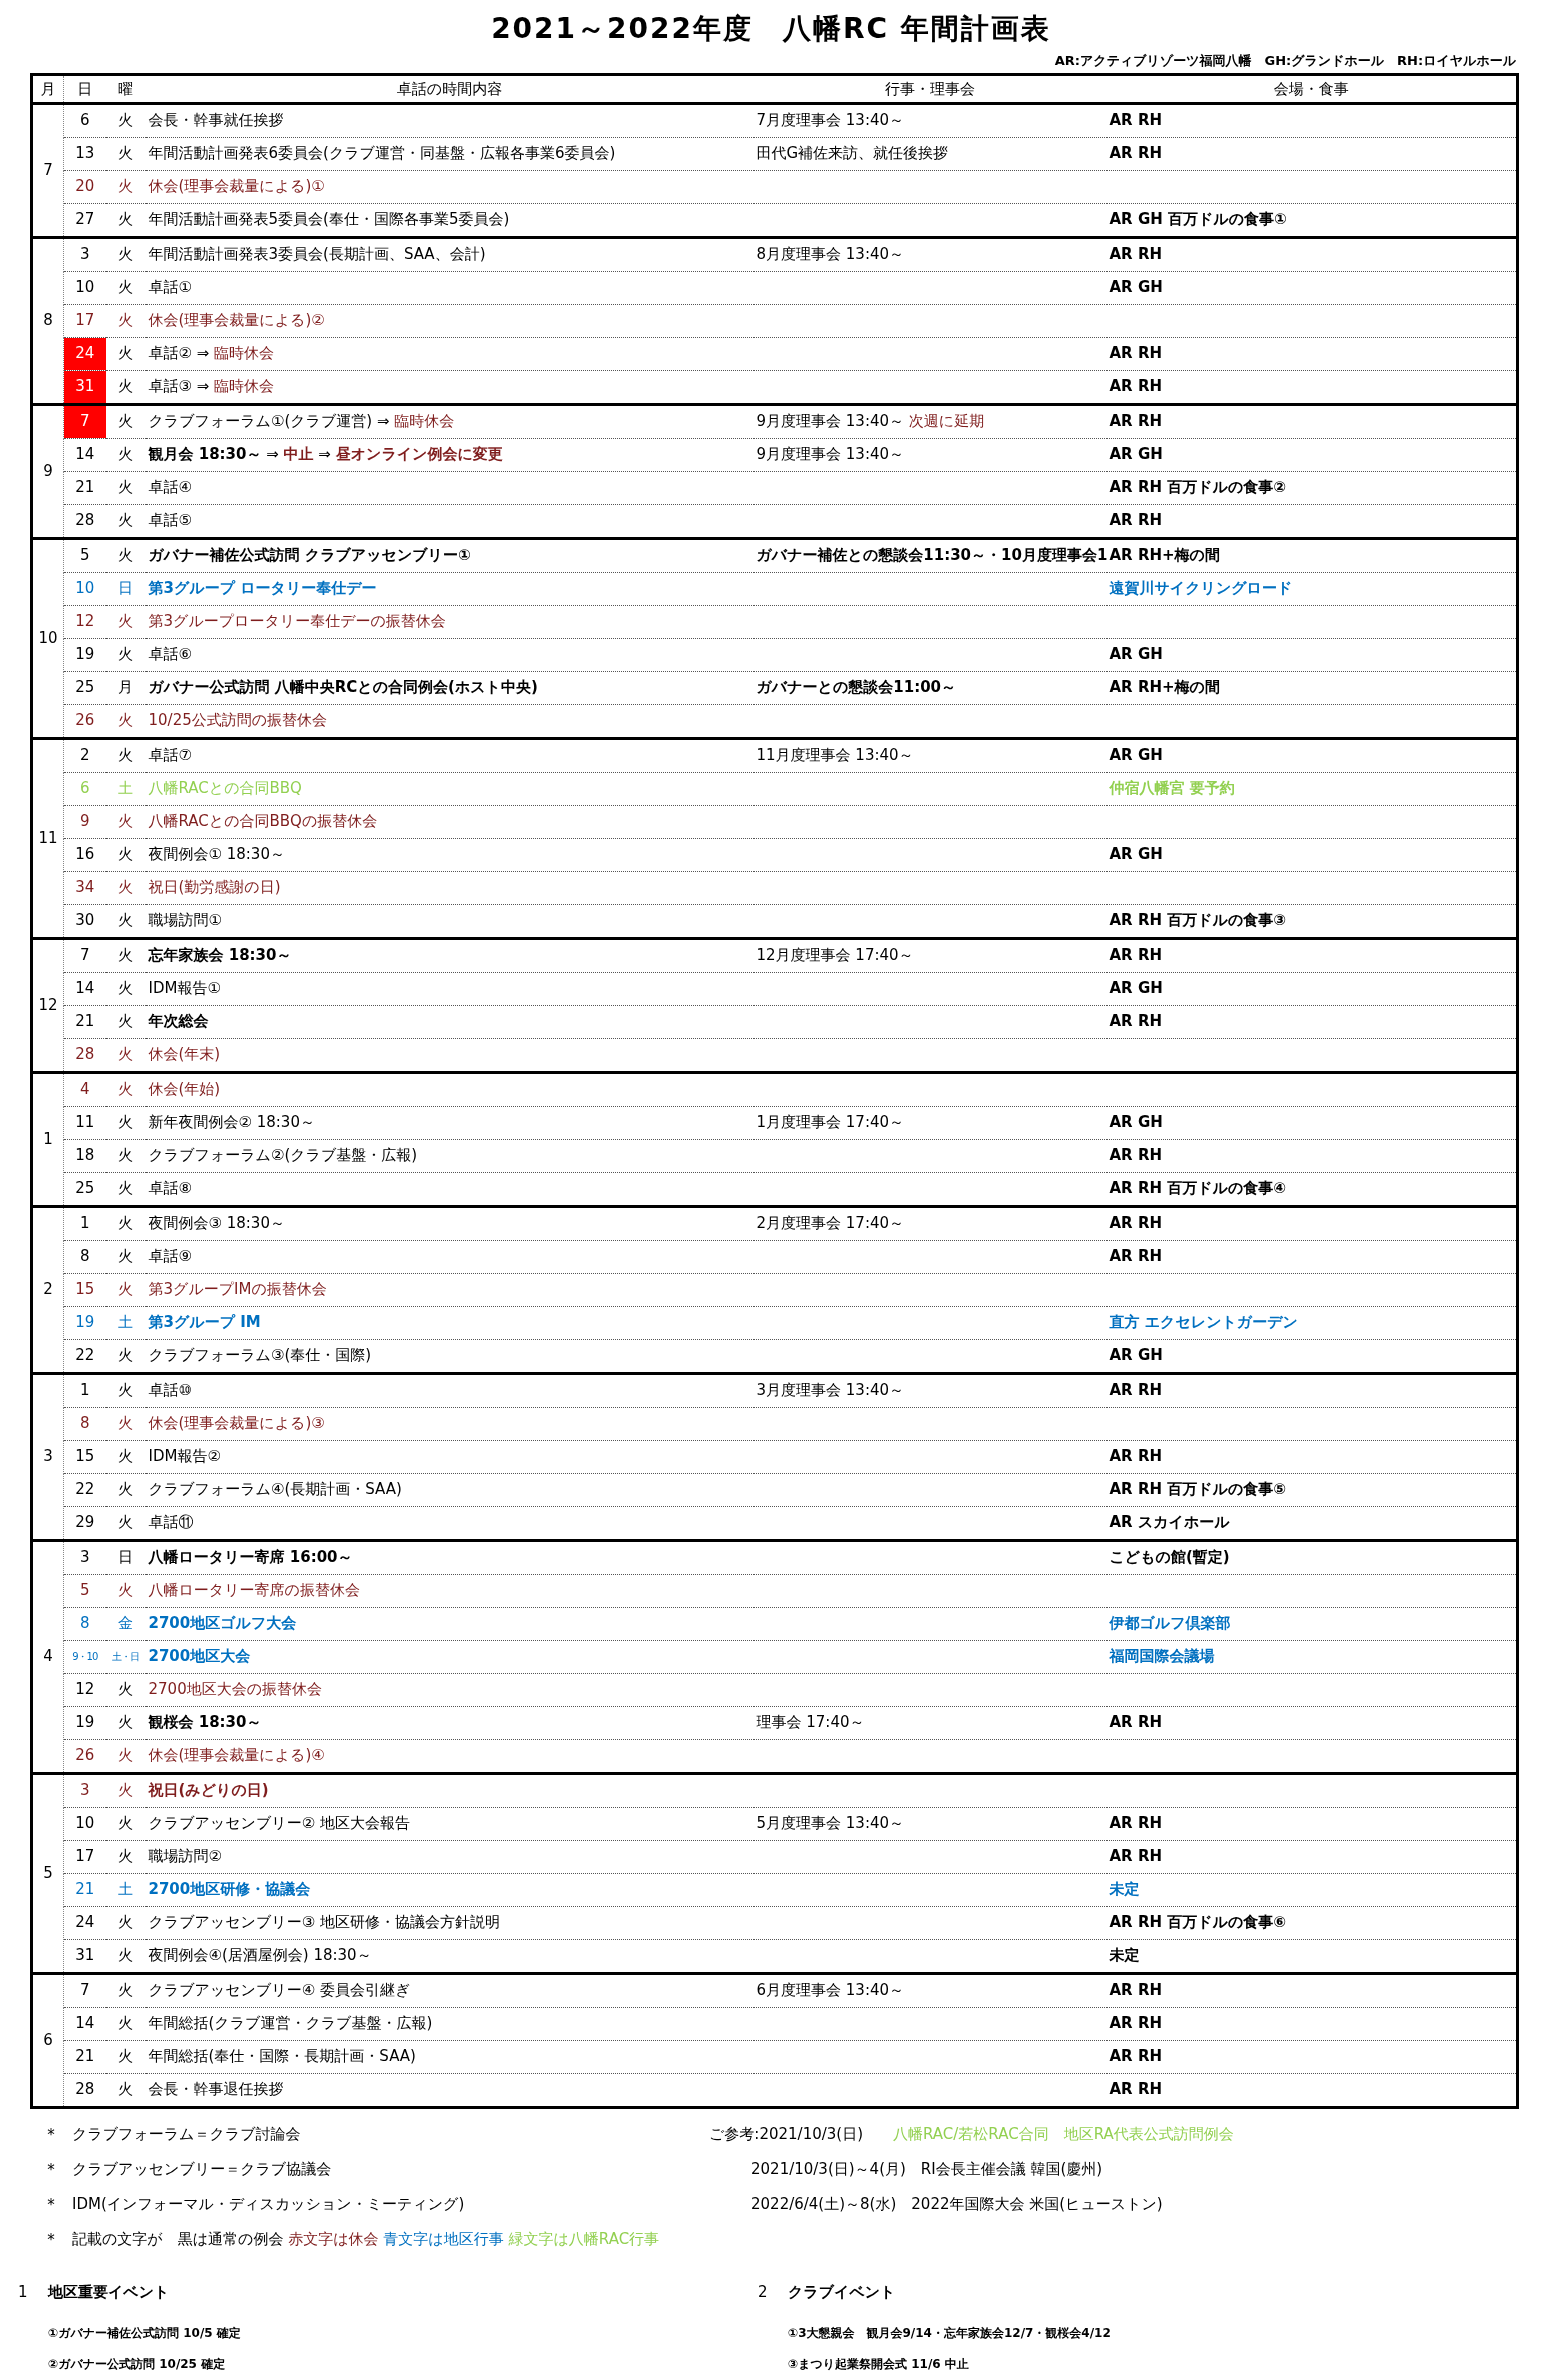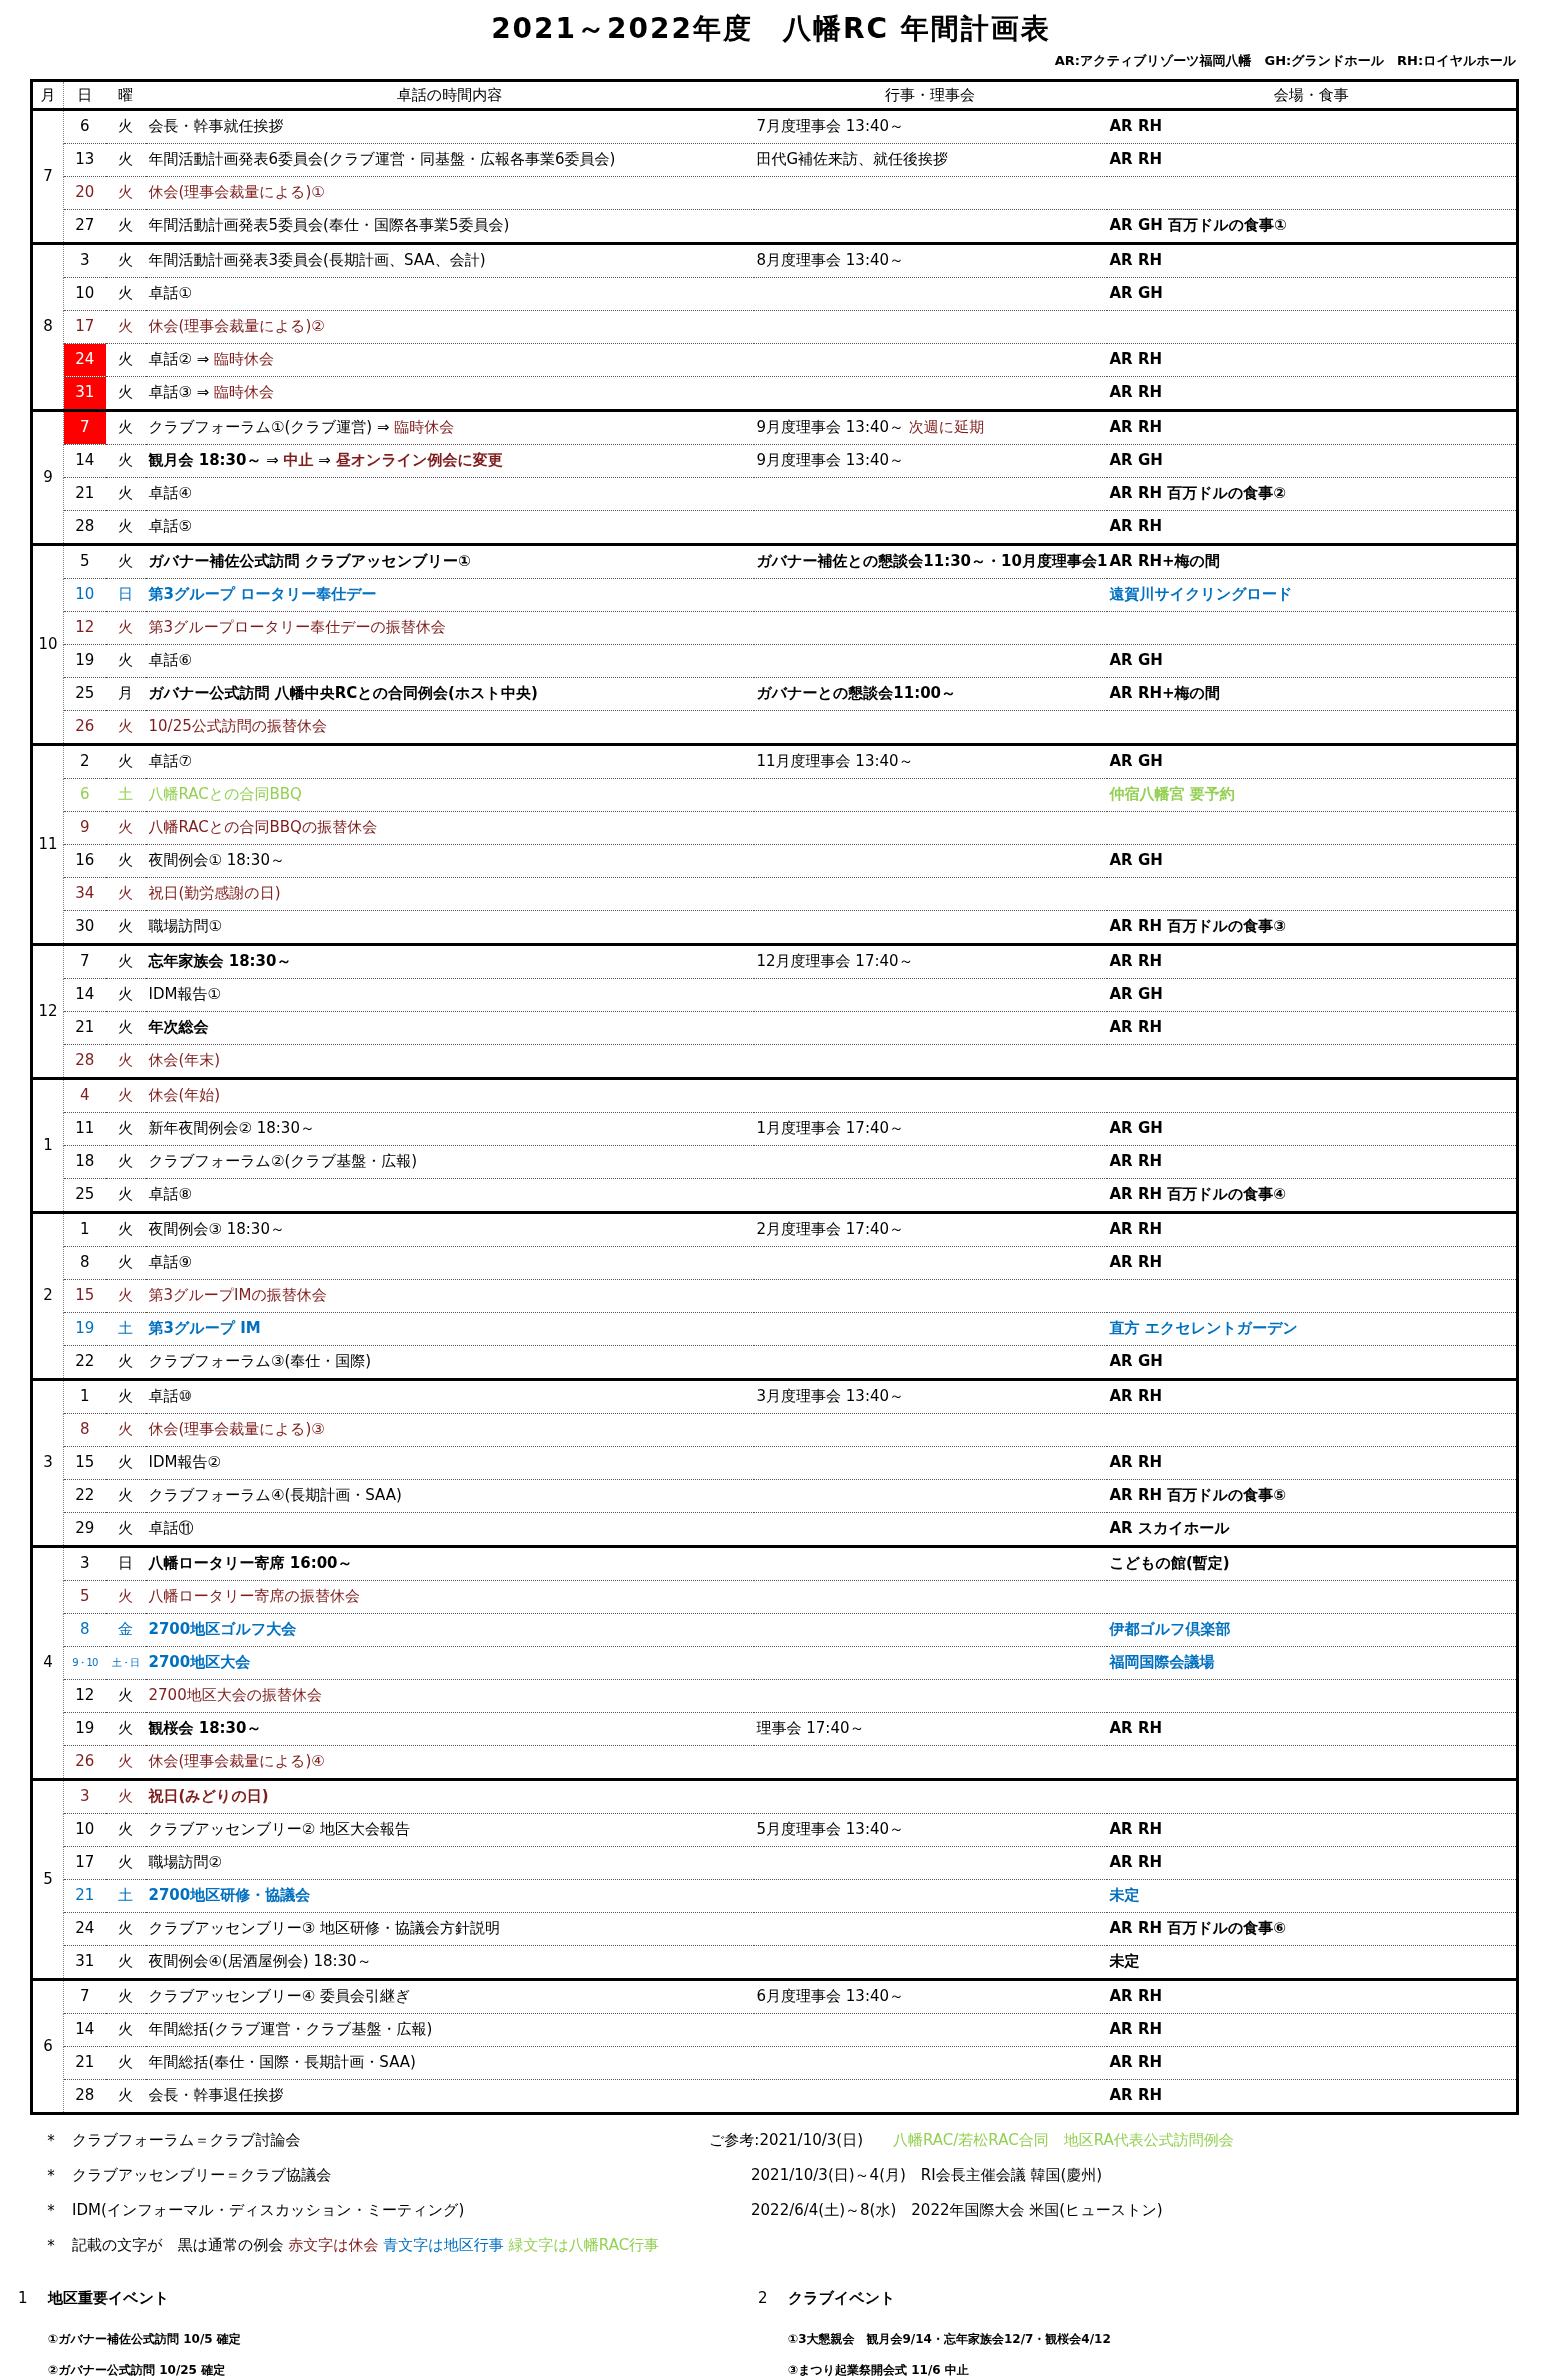--- a/index.html
+++ b/index.html
@@ -1,19 +1,19 @@
 <!DOCTYPE html>
 <html><head>
 <meta charset="utf-8">
 <style>
   html,body{margin:0;padding:0;background:#fff;}
   .page{position:relative;width:1542px;height:2377px;background:#fff;overflow:hidden;
         font-family:"DejaVu Sans","Liberation Sans",sans-serif;color:#000;}
   .title{padding-top:10px;text-align:center;font-size:28px;font-weight:bold;letter-spacing:2px;}
-  .legend{width:1486px;margin-left:30px;text-align:right;font-size:13px;font-weight:bold;margin-top:4px;margin-bottom:9px;}
+  .legend{width:1486px;margin-left:30px;text-align:right;font-size:13px;font-weight:bold;margin-top:4px;margin-bottom:3px;}
   table.sched{border-collapse:collapse;table-layout:fixed;margin-left:30px;width:1486px;border:3px solid #000;}
   table.sched th{font-weight:normal;font-size:15px;height:26px;padding:0;border-bottom:3px solid #000;text-align:center;}
   table.sched td{height:32px;font-size:15px;padding:0 3px;vertical-align:middle;white-space:nowrap;overflow:hidden;line-height:1.05;}
   tr.mfirst td{border-top:3px solid #000;}
   tr.mnext td{border-top:1px dotted #555;}
   td.c-month,th.h-month{border-right:1px dotted #888;text-align:center;font-size:14px;}
   td.c-day,td.c-wd{text-align:center;font-size:14px;padding:0 1px;}
   td.c-day.small,td.c-wd.small{font-size:10px;letter-spacing:-1px;}
   td.c-talk{padding-left:8px;}
   td.c-ev{padding-left:6px;}

